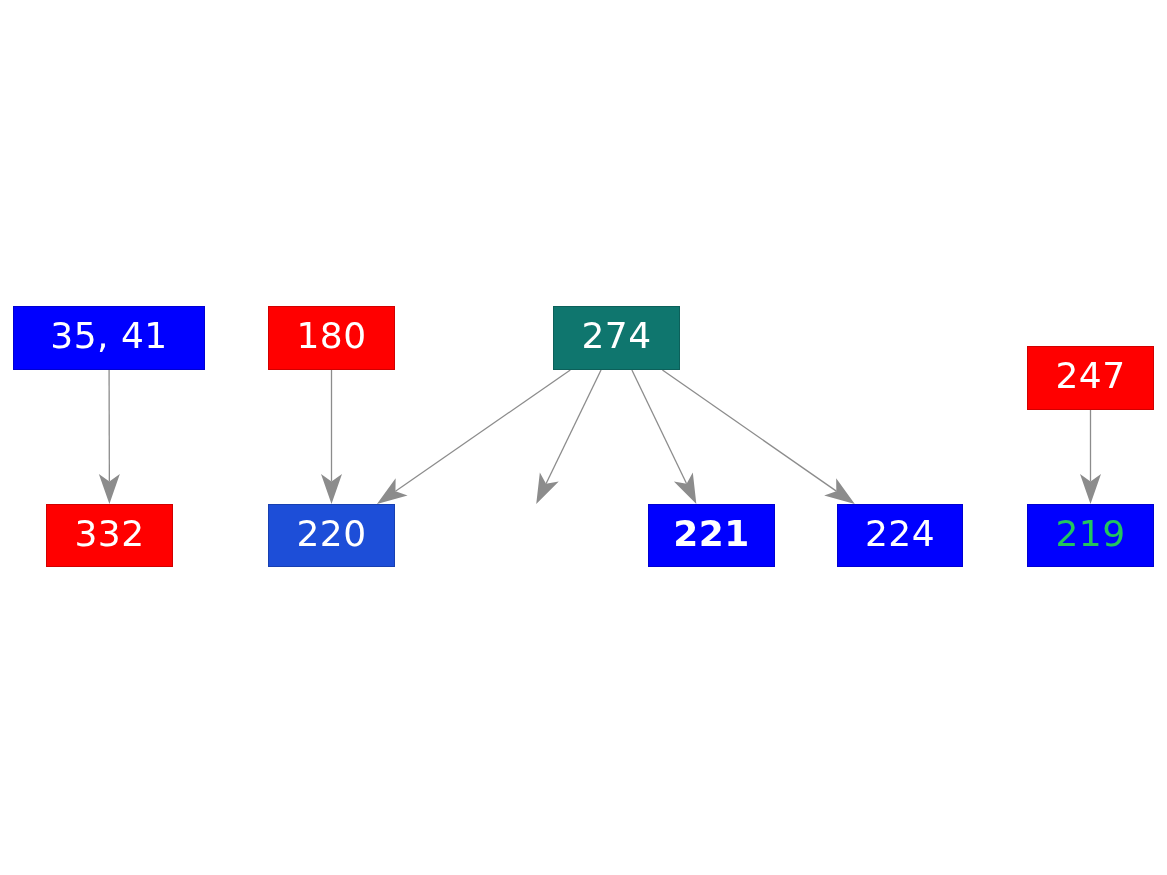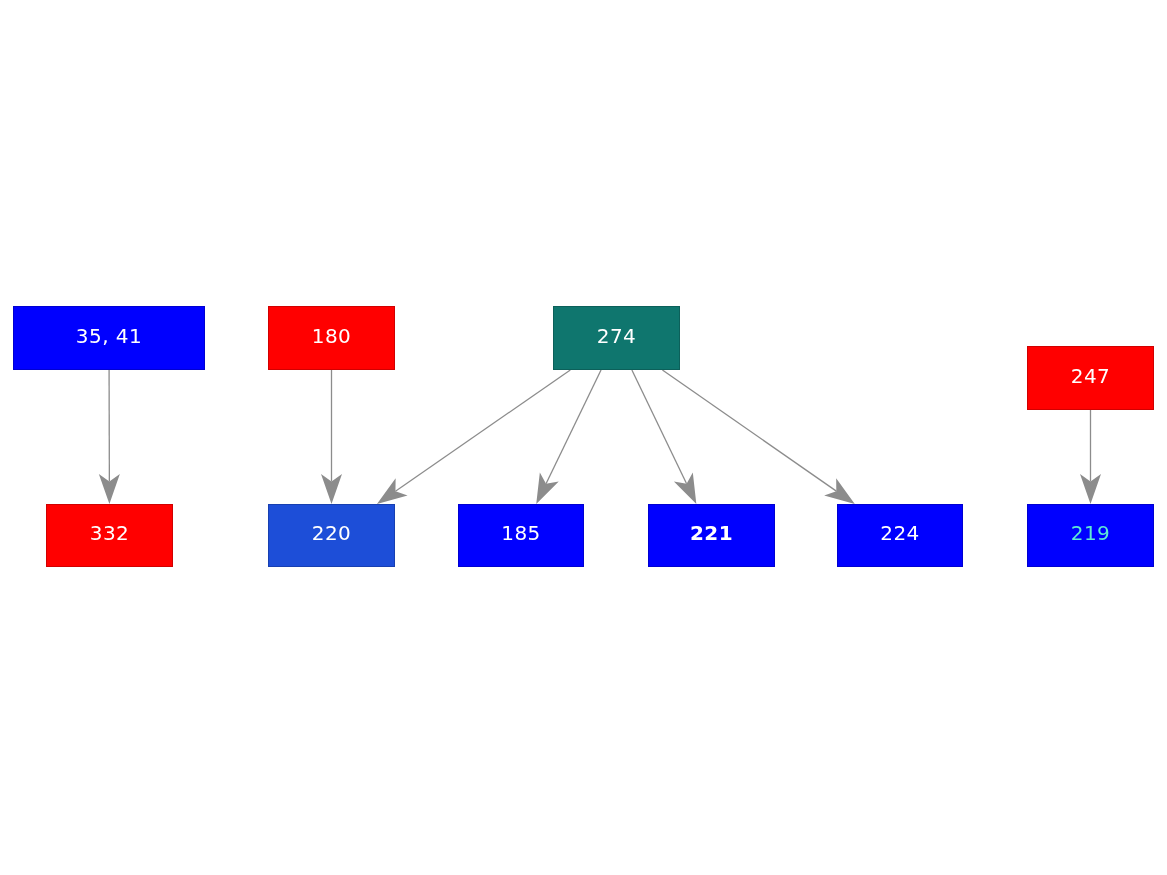--- a/index.html
+++ b/index.html
@@ -19,21 +19,21 @@
     top: 0;
   }
   .node {
     position: absolute;
     box-sizing: border-box;
     border: 1px solid rgba(0,0,0,0.18);
     display: flex;
     align-items: center;
     justify-content: center;
     padding-bottom: 5px;
-    font-size: 20px;
+    font-size: 36px;
     letter-spacing: 0.5px;
     user-select: none;
   }
   .edge-line {
     fill: none;
   }
 </style>
 </head>
 <body>
 
@@ -67,17 +67,16 @@
         <line class="edge-line" x1="1090.5" y1="370" x2="1090.5" y2="481.5" stroke="#8c8c8c" stroke-width="1.3"></line>
         <path d="M1090.5,504 L1080,474 L1090.5,481.5 L1101,474 Z" fill="#8c8c8c"></path>
       </g>
     </svg>
 <div class="node" style="left: 13px; top: 306px; width: 192px; height: 64px; background: rgb(0, 0, 255); color: rgb(255, 255, 255);">35, 41</div>
     <div class="node" style="left: 268px; top: 306px; width: 127px; height: 64px; background: rgb(255, 0, 0); color: rgb(255, 255, 255);">180</div>
     <div class="node" style="left: 553px; top: 306px; width: 127px; height: 64px; background: #0f766e; color: rgb(255, 255, 255);">274</div>
     <div class="node" style="left: 1027px; top: 306px; width: 127px; height: 64px; background: rgb(255, 0, 0); color: rgb(255, 255, 255); margin-top: 40px;">247</div>
     <div class="node" style="left: 46px; top: 504px; width: 127px; height: 63px; background: rgb(255, 0, 0); color: rgb(255, 255, 255);">332</div>
     <div class="node" style="left: 268px; top: 504px; width: 127px; height: 63px; background: #1d4ed8; color: rgb(255, 255, 255);">220</div>
-    <div class="node" style="left: 458px; top: 504px; width: 126px; height: 63px; background: rgb(0, 0, 255); color: rgb(255, 255, 255);">185</div>
     <div class="node" style="left: 648px; top: 504px; width: 127px; height: 63px; background: rgb(0, 0, 255); color: rgb(255, 255, 255); font-weight: bold;">221</div>
     <div class="node" style="left: 837px; top: 504px; width: 126px; height: 63px; background: rgb(0, 0, 255); color: rgb(255, 255, 255);">224</div>
-    <div class="node" style="left: 1027px; top: 504px; width: 127px; height: 63px; background: rgb(0, 0, 255); color: #5eead4;">219</div>
+    <div class="node" style="left: 1027px; top: 504px; width: 127px; height: 63px; background: rgb(0, 0, 255); color: #22c55e;">219</div>
   </div>
 
 </body></html>

